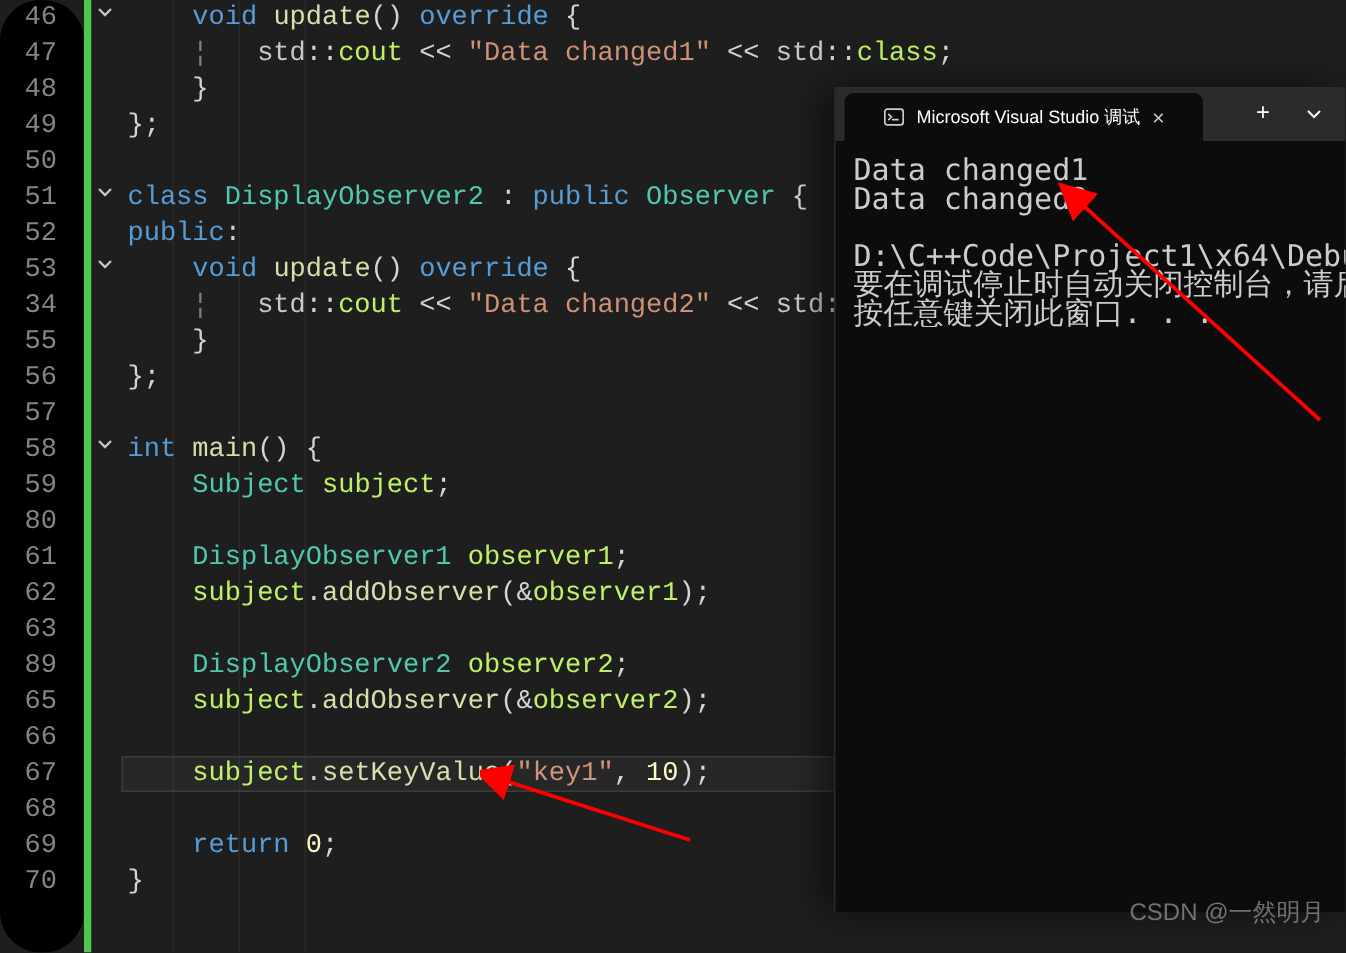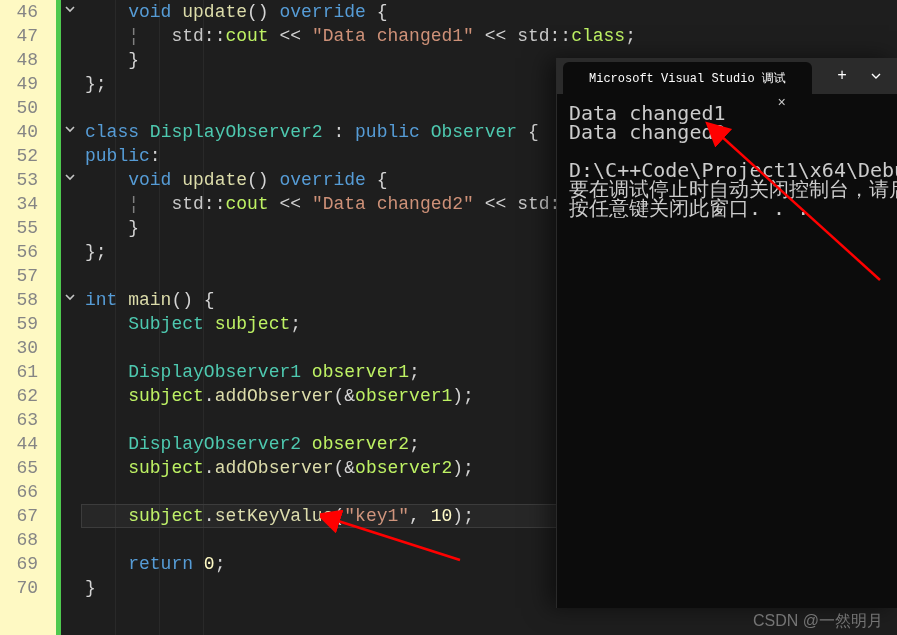--- a/index.html
+++ b/index.html
@@ -7,26 +7,27 @@
       background: #1e1e1e;
       font-family: Consolas, 'Courier New', monospace;
       font-size: 18px;
       overflow: hidden;
       width: 897px;
       height: 635px;
       position: relative;
     }
     .editor { display: flex; height: 635px; }
     .gutter {
-      background: #fef9c3;
+      background: #000000;
       color: #858585;
       text-align: right;
       padding: 0 18px 0 10px;
       user-select: none;
       min-width: 56px;
+      border-radius: 27px;
     }
     .gutter-line { height: 24px; line-height: 24px; }
     .green-bar {
       width: 5px;
       background: #4ec94e;
     }
     .fold-col {
       width: 20px;
       background: #1e1e1e;
       position: relative;
@@ -68,67 +69,66 @@
       box-shadow: -8px 0 22px rgba(0,0,0,0.5);
       z-index: 20;
     }
     .term-tabbar {
       height: 36px; display:flex; align-items:stretch;
       background: #2b2b2b;
     }
     .term-tab {
       display:flex; align-items:center; gap:8px;
       background:#0c0c0c;
-      color:#fff; font-family: Liberation Mono, monospace; font-size:12px;
+      color:#fff; font-family: Liberation Sans, sans-serif; font-size:12px;
       padding: 0 26px; min-width:200px;
       border-top-left-radius: 6px; border-top-right-radius: 6px;
       margin: 4px 0 0 6px;
-      flex-direction: column;
     }
     .term-icon { width:14px; height:14px; }
     .term-close { margin-left:auto; color:#ccc; font-size:14px; cursor:pointer; }
     .term-actions { display:flex; align-items:center; gap:4px; margin-left:auto; padding-right:6px; }
     .term-act { width:30px; height:30px; display:flex; align-items:center; justify-content:center; color:#fff; font-size:16px; cursor:pointer; }
     .term-body {
       padding: 10px 12px;
       color:#cccccc; font-family: Consolas, monospace; font-size:20px;
       white-space: pre; line-height: 19px;
     }
 
     .arrow { position:absolute; z-index:40; pointer-events:none; }
     .watermark {
-      position:absolute; right:14px; bottom:3px;
+      position:absolute; right:14px; bottom:16px;
       color:#8a8a8a; font-family: "Segoe UI", sans-serif; font-size:16px;
       z-index:50; opacity:0.8;
     }
   </style>
 </head>
 <body>
 
 <div class="editor">
   <div class="gutter" id="gutter">
       <div class="gutter-line">46</div>
       <div class="gutter-line">47</div>
       <div class="gutter-line">48</div>
       <div class="gutter-line">49</div>
       <div class="gutter-line">50</div>
-      <div class="gutter-line">40</div>
+      <div class="gutter-line">51</div>
       <div class="gutter-line">52</div>
       <div class="gutter-line">53</div>
       <div class="gutter-line">34</div>
       <div class="gutter-line">55</div>
       <div class="gutter-line">56</div>
       <div class="gutter-line">57</div>
       <div class="gutter-line">58</div>
       <div class="gutter-line">59</div>
-      <div class="gutter-line">30</div>
+      <div class="gutter-line">80</div>
       <div class="gutter-line">61</div>
       <div class="gutter-line">62</div>
       <div class="gutter-line">63</div>
-      <div class="gutter-line">44</div>
+      <div class="gutter-line">89</div>
       <div class="gutter-line">65</div>
       <div class="gutter-line">66</div>
       <div class="gutter-line">67</div>
       <div class="gutter-line">68</div>
       <div class="gutter-line">69</div>
       <div class="gutter-line">70</div>
     </div>
   <div class="green-bar"></div>
   <div class="fold-col" id="foldcol">
       <div class="fold" style="top: 0px;"><svg width="14" height="14" viewBox="0 0 14 14">

